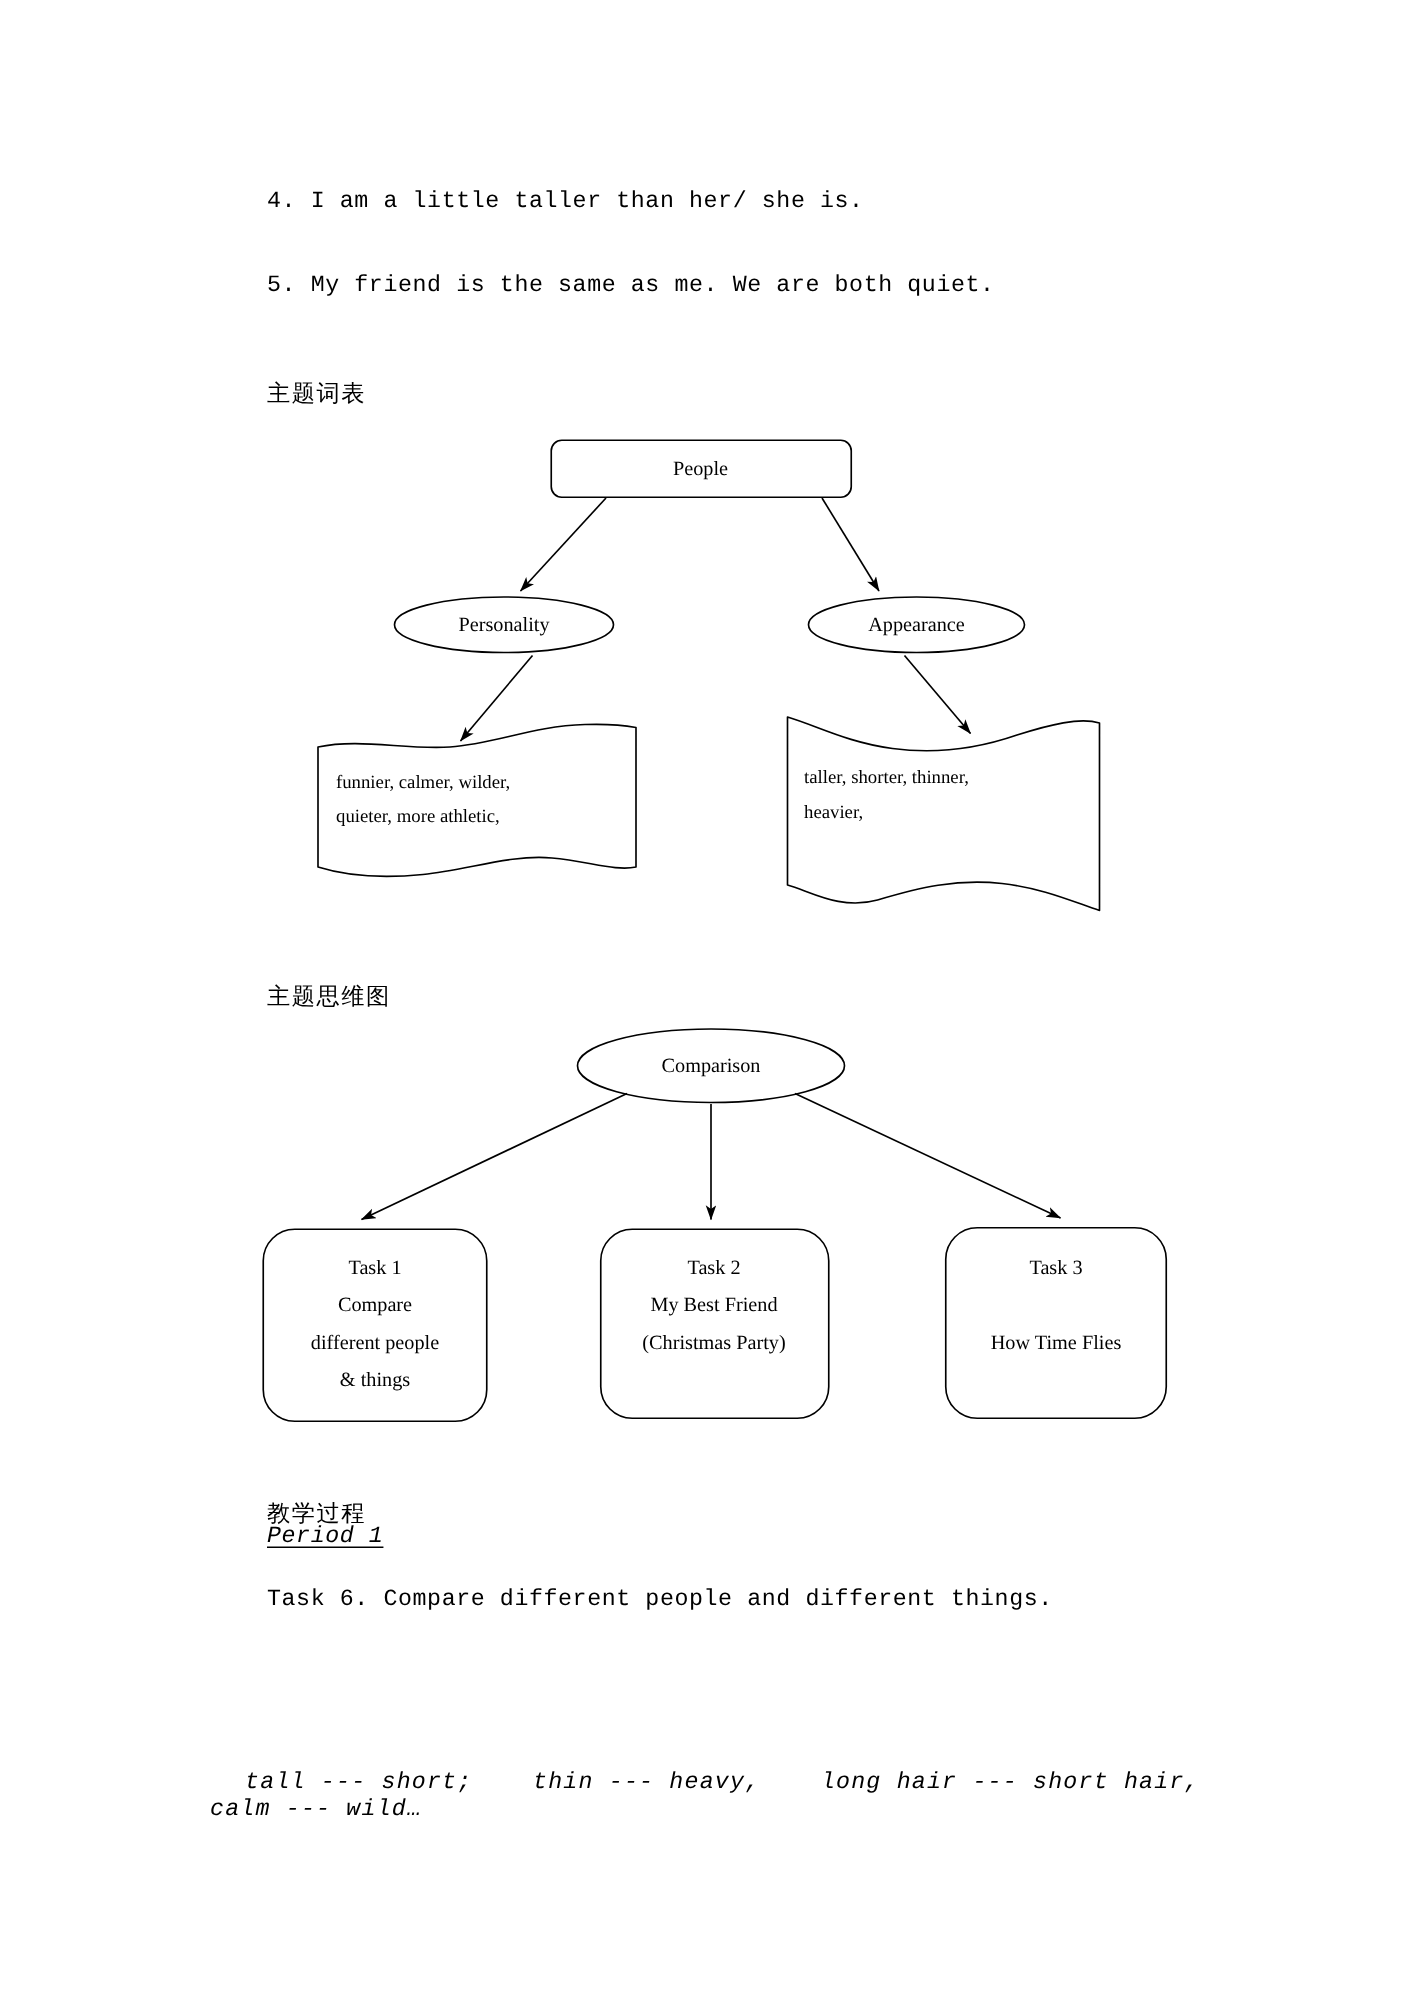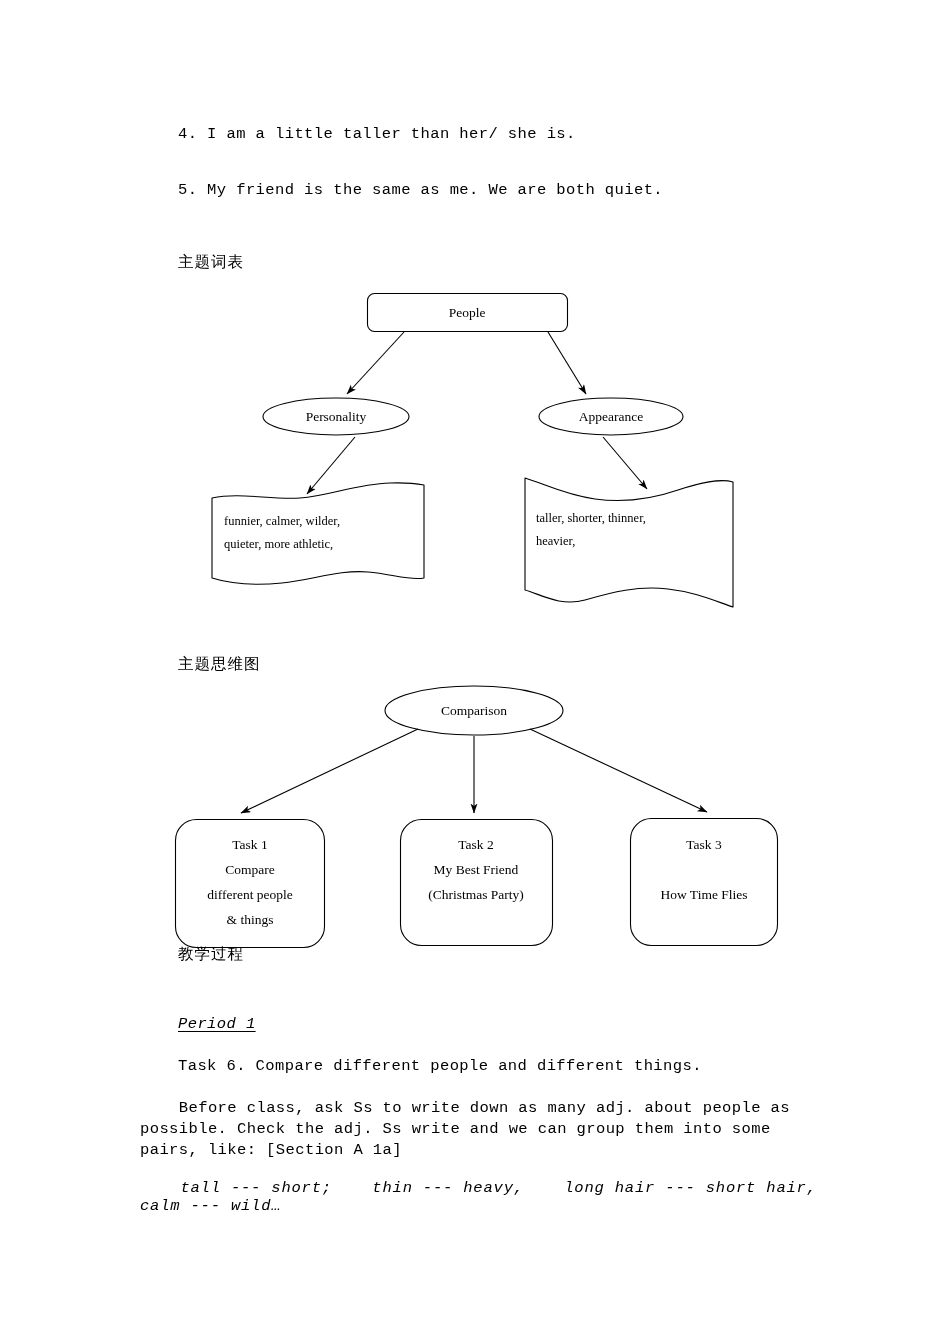--- a/index.html
+++ b/index.html
@@ -176,27 +176,24 @@
       </g>
 
       <g>
         <rect x="630.5" y="818.5" width="147" height="127" rx="21" ry="21" fill="#ffffff" stroke="#000000" stroke-width="1.1"></rect>
         <text class="shape-label" x="704" y="846">Task 3</text>
         <text class="shape-label" x="704" y="896">How Time Flies</text>
       </g>
     </svg>
   </div>
 
-  <div class="txt-cjk" style="left:178px; top:944px;">教学过程</div>
+  <div class="txt-cjk" style="left:178px; top:999px;">教学过程</div>
 
   <div class="txt underlined" style="left:178px; top:1014px;">Period 1</div>
 
   <div class="txt" style="left:178px; top:1056px;">Task 6. Compare different people and different things.</div>
 
-  <div class="txt" style="left:140px; top:1098px; width:680px; line-height:21px;">    Before class, ask Ss to write down as many adj. about people as
-possible. Check the adj. Ss write and we can group them into some
-pairs, like: [Section A 1a]</div>
 
-  <div class="txt italic" style="left:140px; top:1178px; letter-spacing:0.8px;font-style:italic;">    tall --- short;    thin --- heavy,    long hair --- short hair,</div>
+  <div class="txt italic" style="left:123px; top:1178px; letter-spacing:0.8px;font-style:italic;">    tall --- short;    thin --- heavy,    long hair --- short hair,</div>
 
   <div class="txt italic" style="left:140px; top:1196px; letter-spacing:0.8px;">calm --- wild…</div>
 
 </div>
 
 </body></html>

